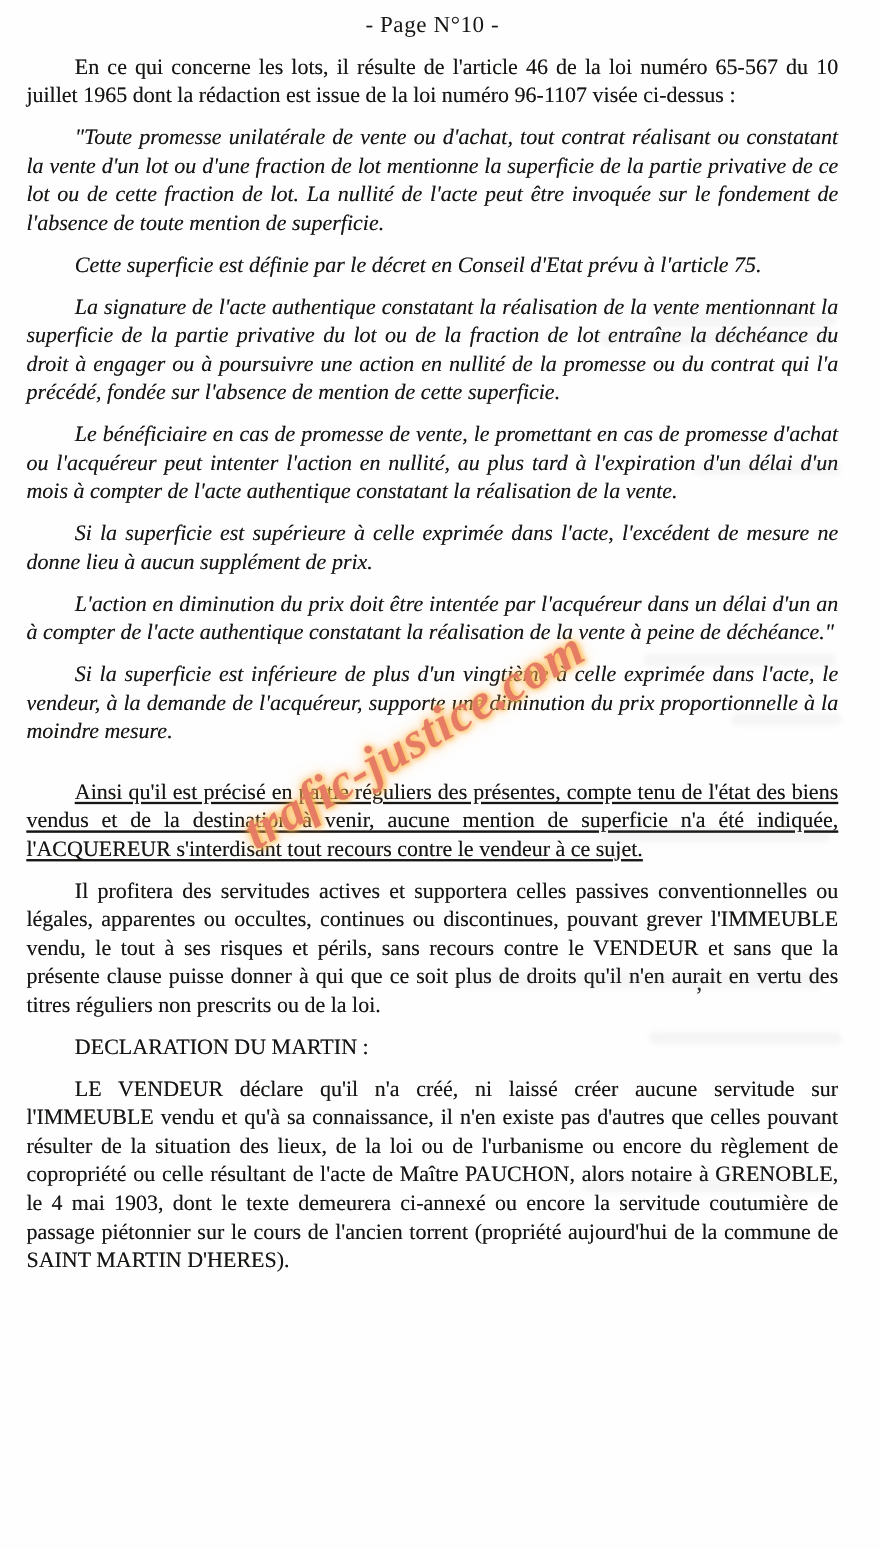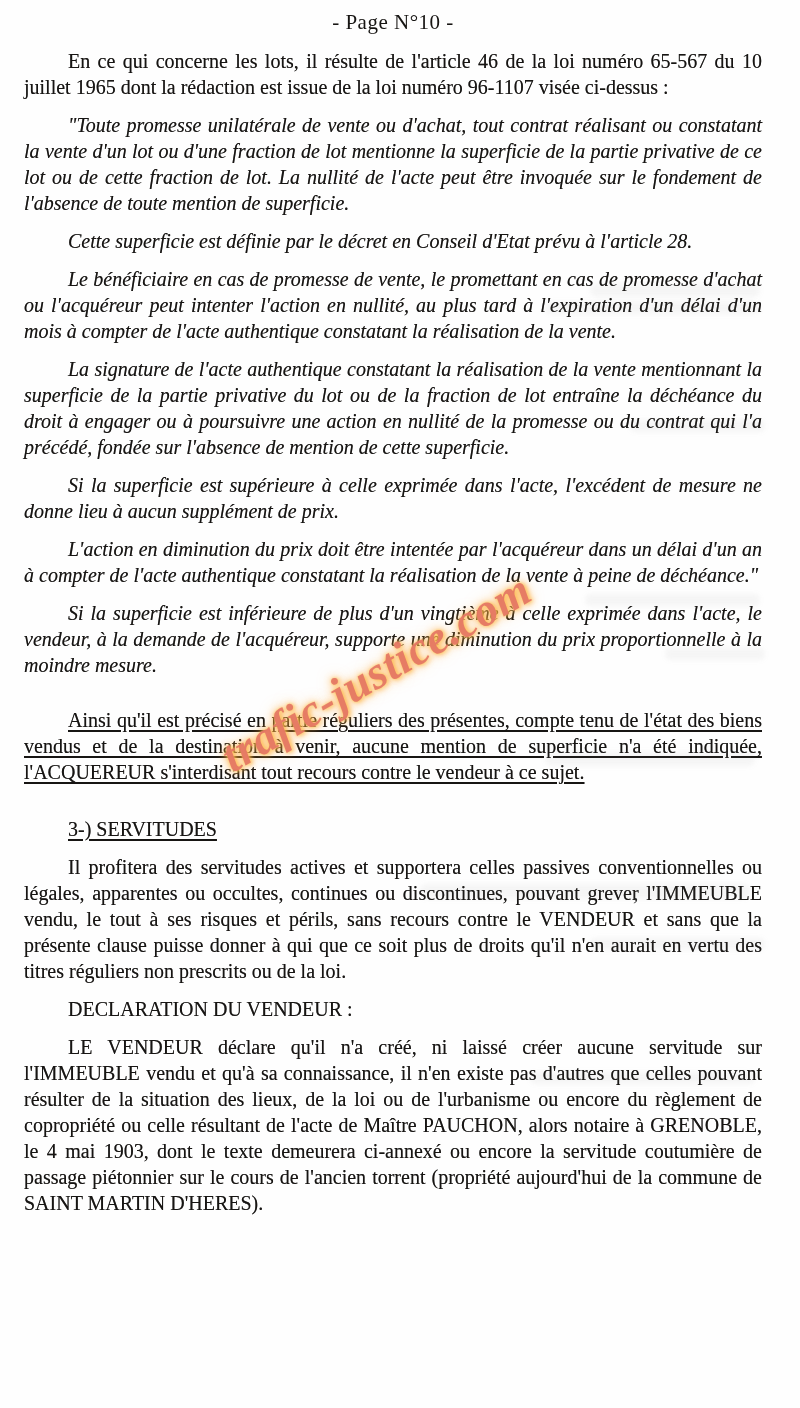--- a/index.html
+++ b/index.html
@@ -84,34 +84,33 @@
 </head>
 <body>
 
 <div class="page">
 
   <p class="hdr">- Page N°10 -</p>
 
   <p class="b intro">En ce qui concerne les lots, il résulte de l'article 46 de la loi numéro 65-567 du 10 juillet 1965 dont la rédaction est issue de la loi numéro 96-1107 visée ci-dessus :</p>
 
   <p class="b it">"Toute promesse unilatérale de vente ou d'achat, tout contrat réalisant ou constatant la vente d'un lot ou d'une fraction de lot mentionne la superficie de la partie privative de ce lot ou de cette fraction de lot. La nullité de l'acte peut être invoquée sur le fondement de l'absence de toute mention de superficie.</p>
-  <p class="b it">Cette superficie est définie par le décret en Conseil d'Etat prévu à l'article 28.</p>
+  <p class="b it">Cette superficie est définie par le décret en Conseil d'Etat prévu à l'article 75.</p>
+  <p class="b it">La signature de l'acte authentique constatant la réalisation de la vente mentionnant la superficie de la partie privative du lot ou de la fraction de lot entraîne la déchéance du droit à engager ou à poursuivre une action en nullité de la promesse ou du contrat qui l'a précédé, fondée sur l'absence de mention de cette superficie.</p>
   <p class="b it">Le bénéficiaire en cas de promesse de vente, le promettant en cas de promesse d'achat ou l'acquéreur peut intenter l'action en nullité, au plus tard à l'expiration d'un délai d'un mois à compter de l'acte authentique constatant la réalisation de la vente.</p>
-  <p class="b it">La signature de l'acte authentique constatant la réalisation de la vente mentionnant la superficie de la partie privative du lot ou de la fraction de lot entraîne la déchéance du droit à engager ou à poursuivre une action en nullité de la promesse ou du contrat qui l'a précédé, fondée sur l'absence de mention de cette superficie.</p>
   <p class="b it">Si la superficie est supérieure à celle exprimée dans l'acte, l'excédent de mesure ne donne lieu à aucun supplément de prix.</p>
   <p class="b it">L'action en diminution du prix doit être intentée par l'acquéreur dans un délai d'un an à compter de l'acte authentique constatant la réalisation de la vente à peine de déchéance."</p>
   <p class="b it">Si la superficie est inférieure de plus d'un vingtième à celle exprimée dans l'acte, le vendeur, à la demande de l'acquéreur, supporte une diminution du prix proportionnelle à la moindre mesure.</p>
 
   <p class="b ul gap1">Ainsi qu'il est précisé en partie réguliers des présentes, compte tenu de l'état des biens vendus et de la destination à venir, aucune mention de superficie n'a été indiquée, l'ACQUEREUR s'interdisant tout recours contre le vendeur à ce sujet.</p>
 
-  <p class="b gap2 heading-line"><span class="ul">3-) SERVITUDES</span></p>
 
   <p class="b">Il profitera des servitudes actives et supportera celles passives conventionnelles ou légales, apparentes ou occultes, continues ou discontinues, pouvant grever l'IMMEUBLE vendu, le tout à ses risques et périls, sans recours contre le VENDEUR et sans que la présente clause puisse donner à qui que ce soit plus de droits qu'il n'en aurait en vertu des titres réguliers non prescrits ou de la loi.</p>
 
-  <p class="b heading-line">DECLARATION DU VENDEUR :</p>
+  <p class="b heading-line">DECLARATION DU MARTIN :</p>
 
   <p class="b">LE VENDEUR déclare qu'il n'a créé, ni laissé créer aucune servitude sur l'IMMEUBLE vendu et qu'à sa connaissance, il n'en existe pas d'autres que celles pouvant résulter de la situation des lieux, de la loi ou de l'urbanisme ou encore du règlement de copropriété ou celle résultant de l'acte de Maître PAUCHON, alors notaire à GRENOBLE, le 4 mai 1903, dont le texte demeurera ci-annexé ou encore la servitude coutumière de passage piétonnier sur le cours de l'ancien torrent (propriété aujourd'hui de la commune de SAINT MARTIN D'HERES).</p>
 
   <span class="stray-mark">,</span>
 
   <div class="watermark">trafic-justice.com</div>
 
   <div class="artifact a1"></div>
   <div class="artifact a2"></div>
   <div class="artifact a3"></div>

